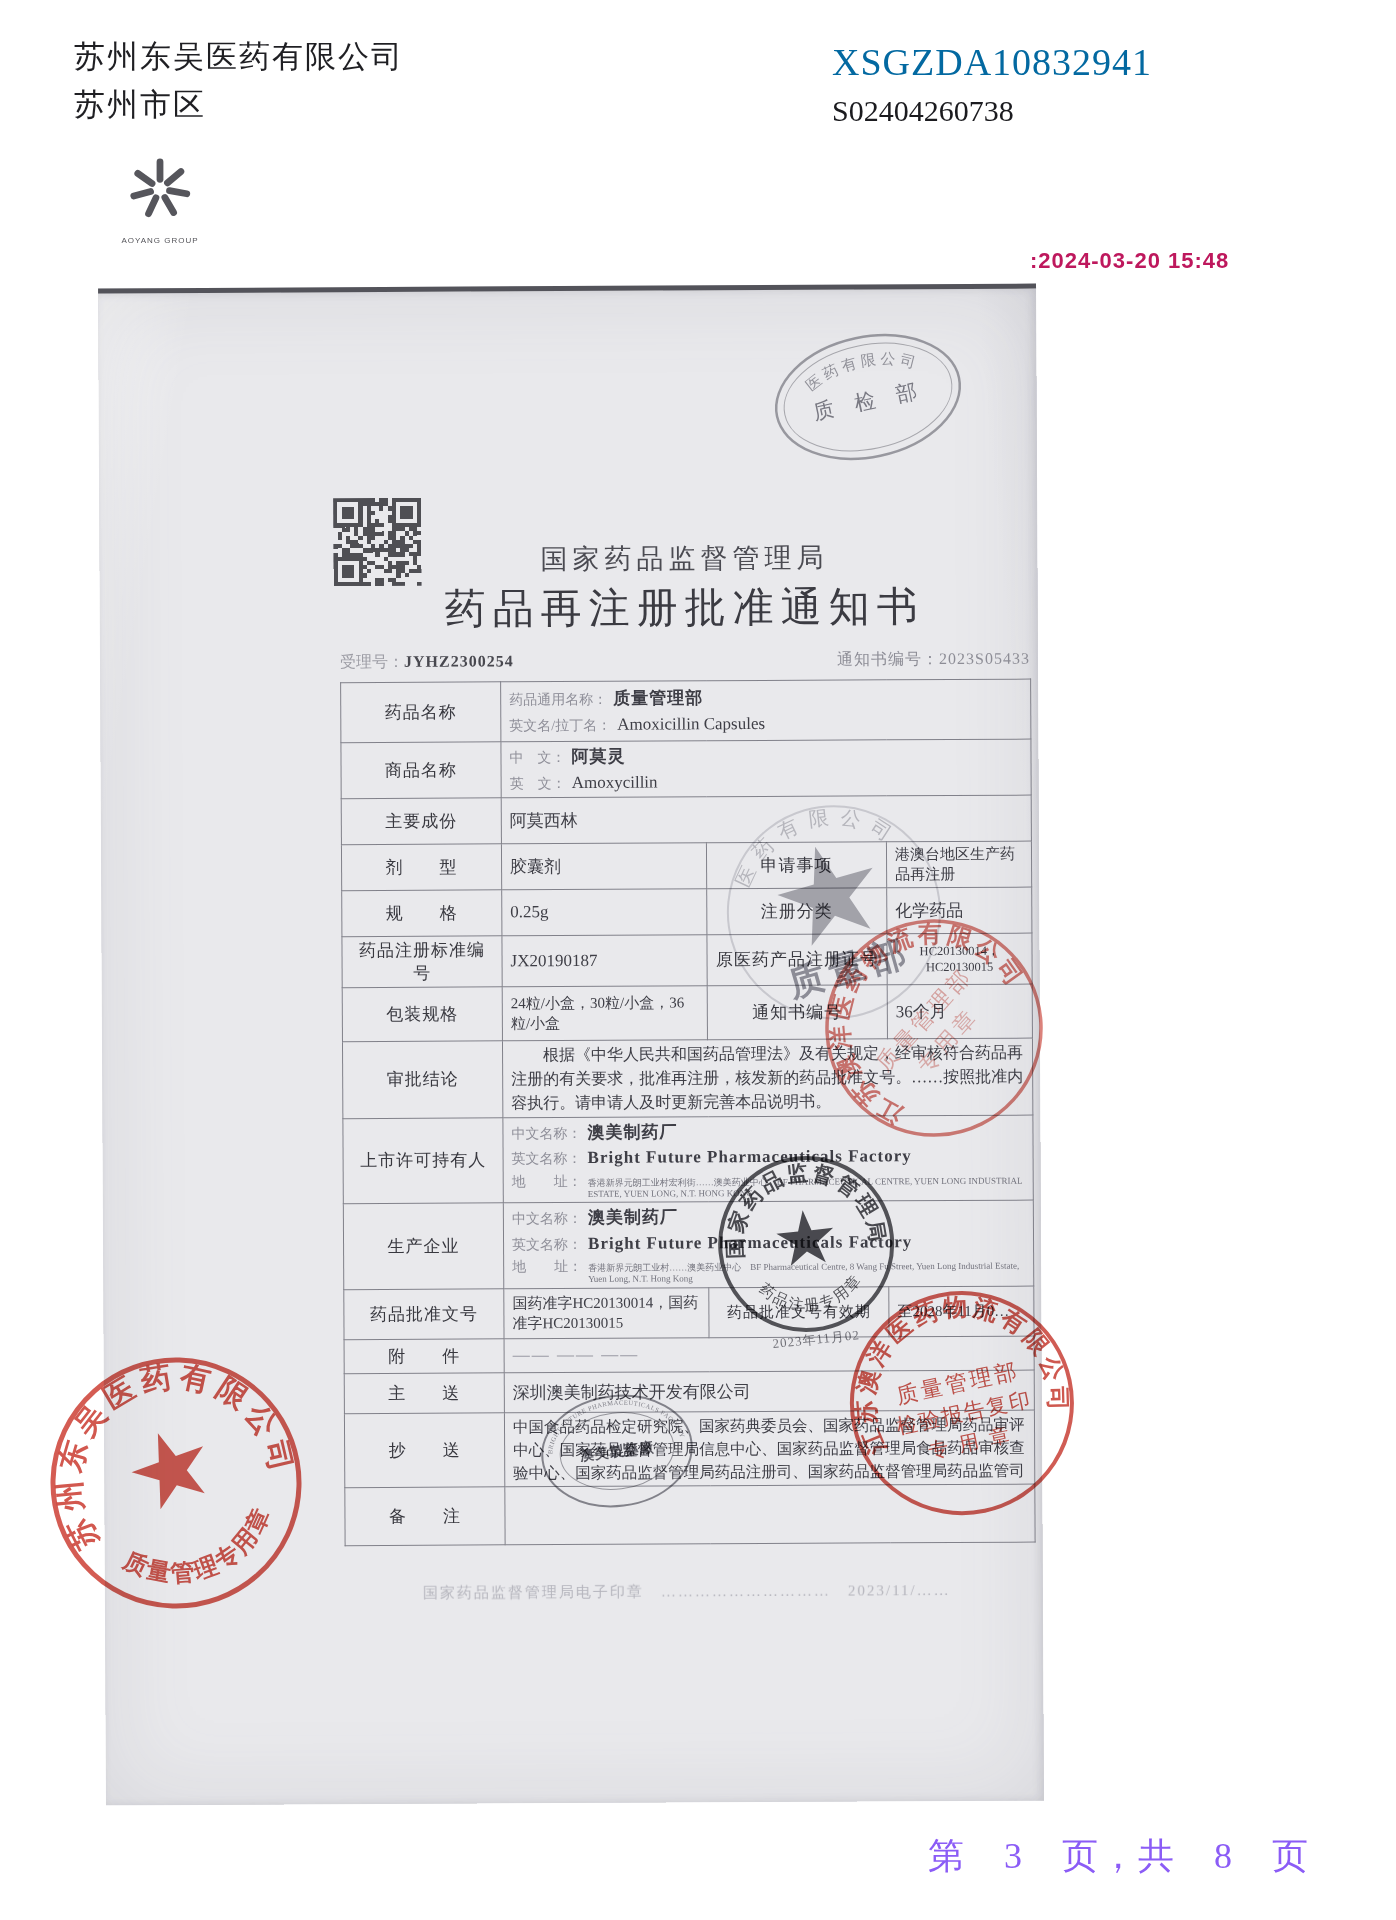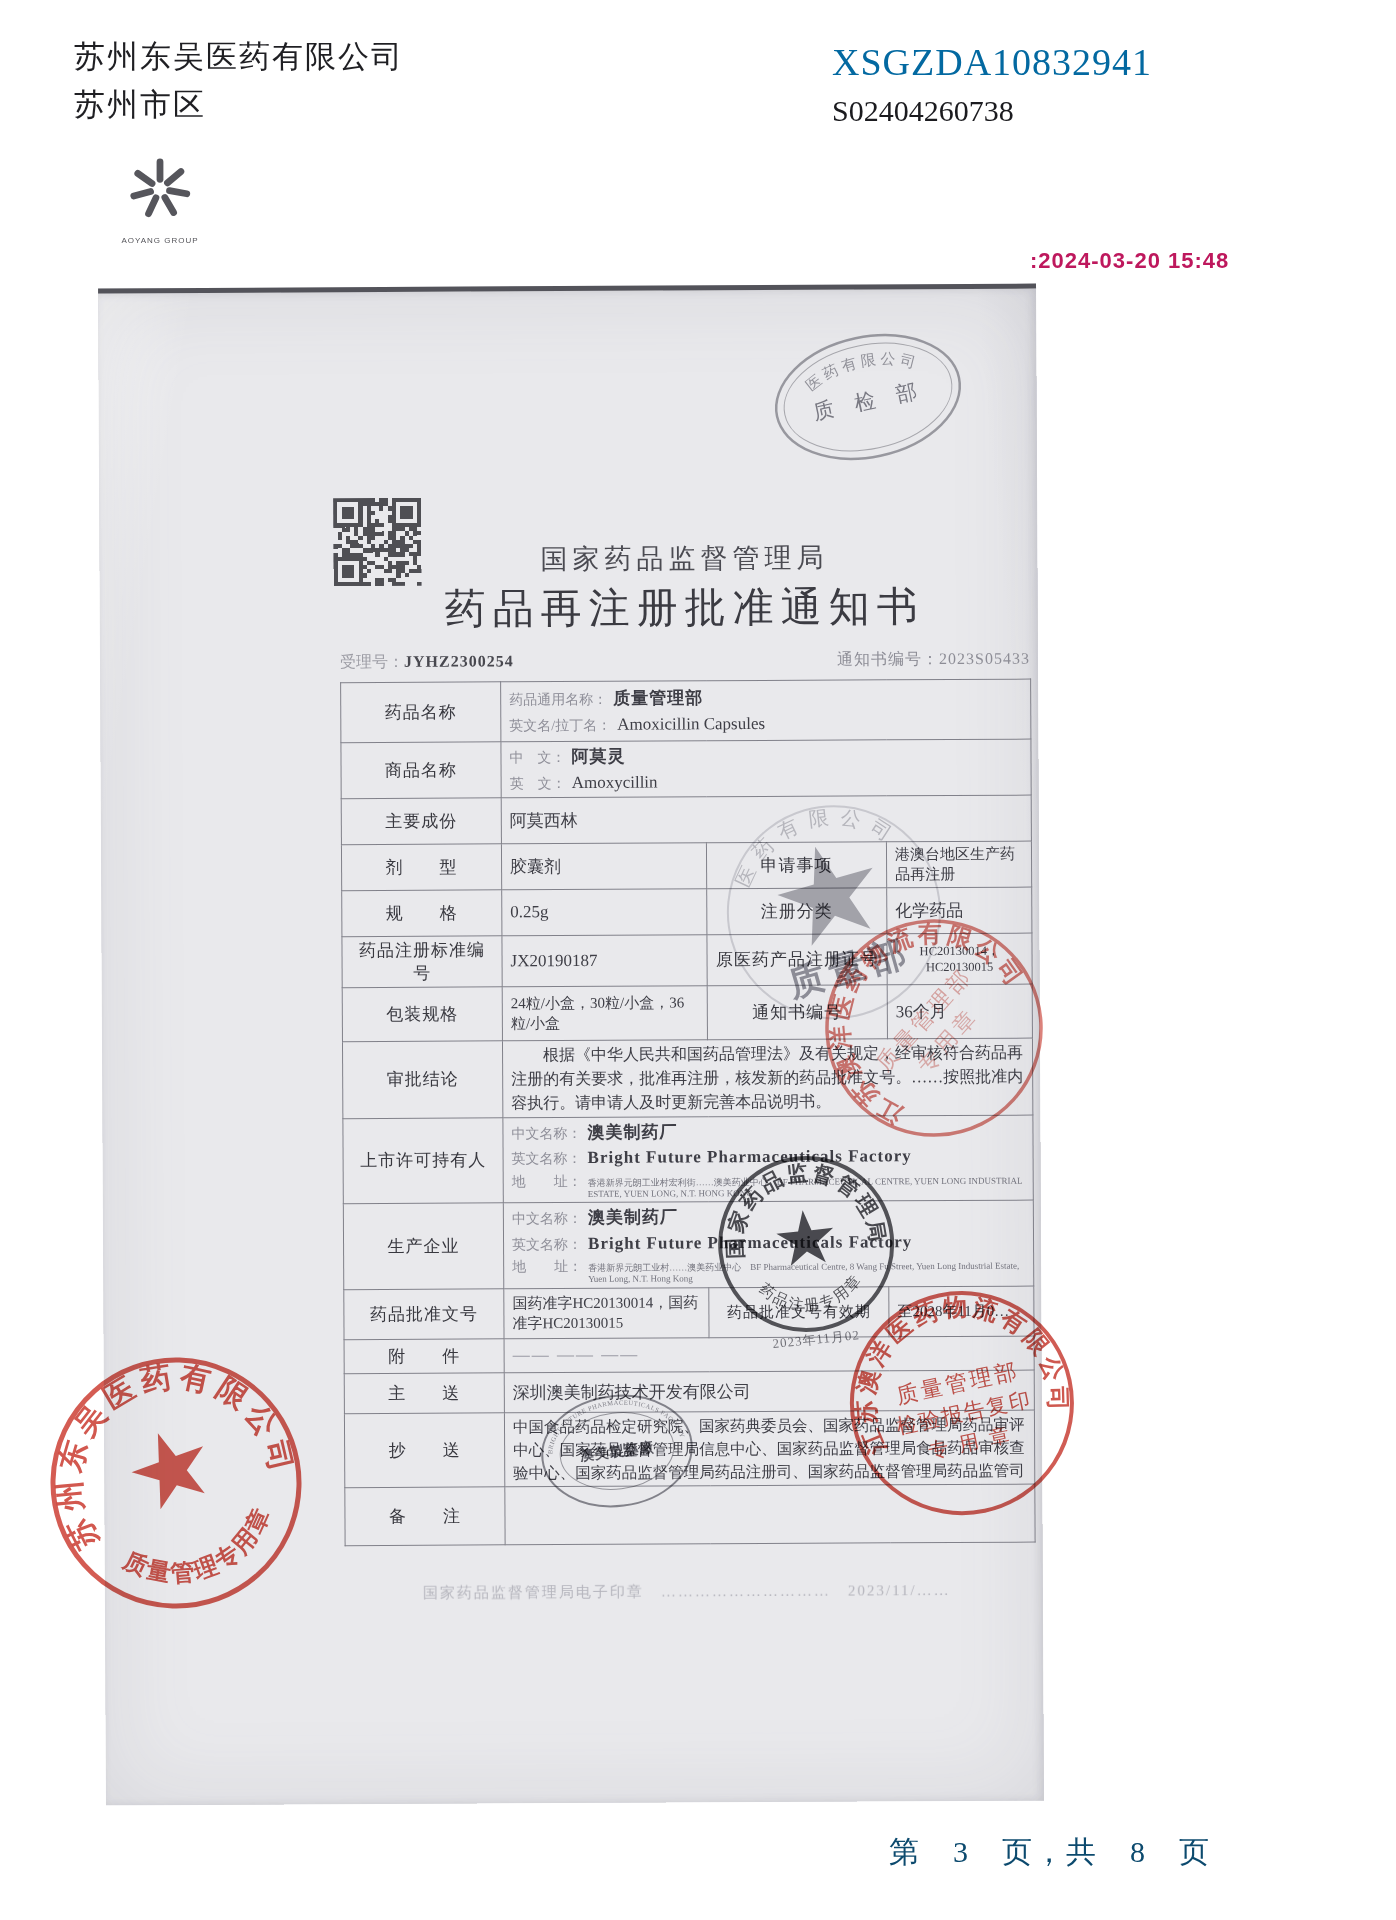--- a/index.html
+++ b/index.html
@@ -10,21 +10,21 @@
   .abs{position:absolute;}
   
   .hdr-company1{left:74px;top:36px;font-size:31px;letter-spacing:2px;color:#1f1f23;}
   .hdr-company2{left:74px;top:84px;font-size:31px;letter-spacing:2px;color:#1f1f23;}
   .hdr-code1{left:832px;top:40px;font-size:38px;letter-spacing:1px;color:#0369a1;}
   .hdr-code2{left:832px;top:94px;font-size:30px;color:#1b1b1f;}
   .logo{left:110px;top:156px;width:100px;text-align:center;}
   .logo-en{font-family:"Liberation Sans","DejaVu Sans",sans-serif;font-size:8px;letter-spacing:1px;color:#55555a;margin-top:10px;}
   .logo-cn{font-size:17px;font-weight:bold;color:#3e3e44;letter-spacing:3px;margin-top:44px;}
   .scan-ts{left:1030px;top:248px;font-family:"Liberation Sans","DejaVu Sans",sans-serif;font-weight:bold;font-size:22px;color:#be185d;letter-spacing:1px;}
-  .page-footer{left:889px;top:1832px;font-size:30px;color:#0c4a6e;letter-spacing:2px;}
+  .page-footer{left:928px;top:1832px;font-size:36px;color:#8b5cf6;letter-spacing:2px;}
 
   
   .paper{
     left:102px;top:286px;width:938px;height:1512px;background-color:#e9e9ec;
     background-image:linear-gradient(100deg, rgba(255,255,255,.55) 0px, rgba(255,255,255,0) 95px),
                      linear-gradient(265deg, rgba(210,210,216,.35) 0px, rgba(210,210,216,0) 60px);
     border-top:5px solid #53535a;
     box-shadow:inset 0 0 90px rgba(110,110,125,.14), inset -3px 0 8px rgba(110,110,125,.20);
     transform:rotate(-0.3deg);
   }

